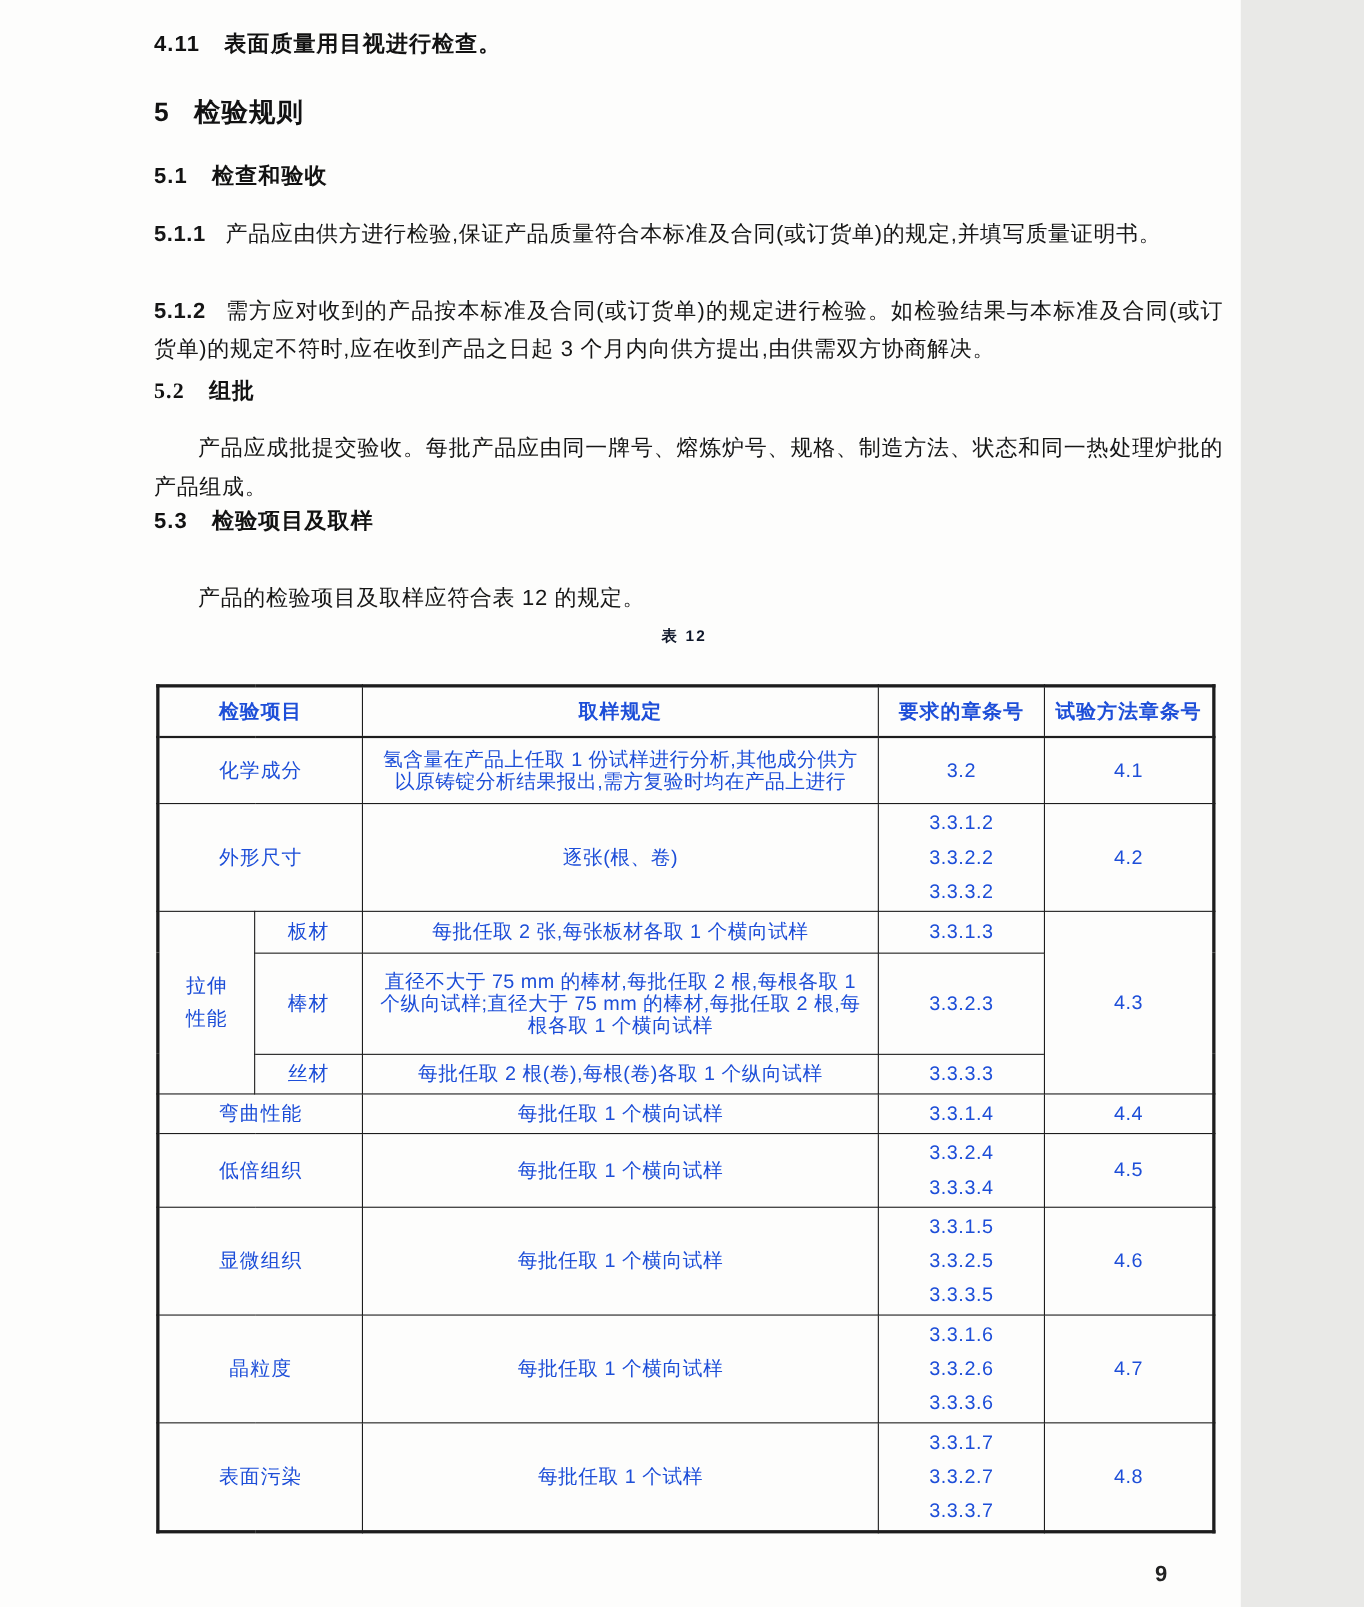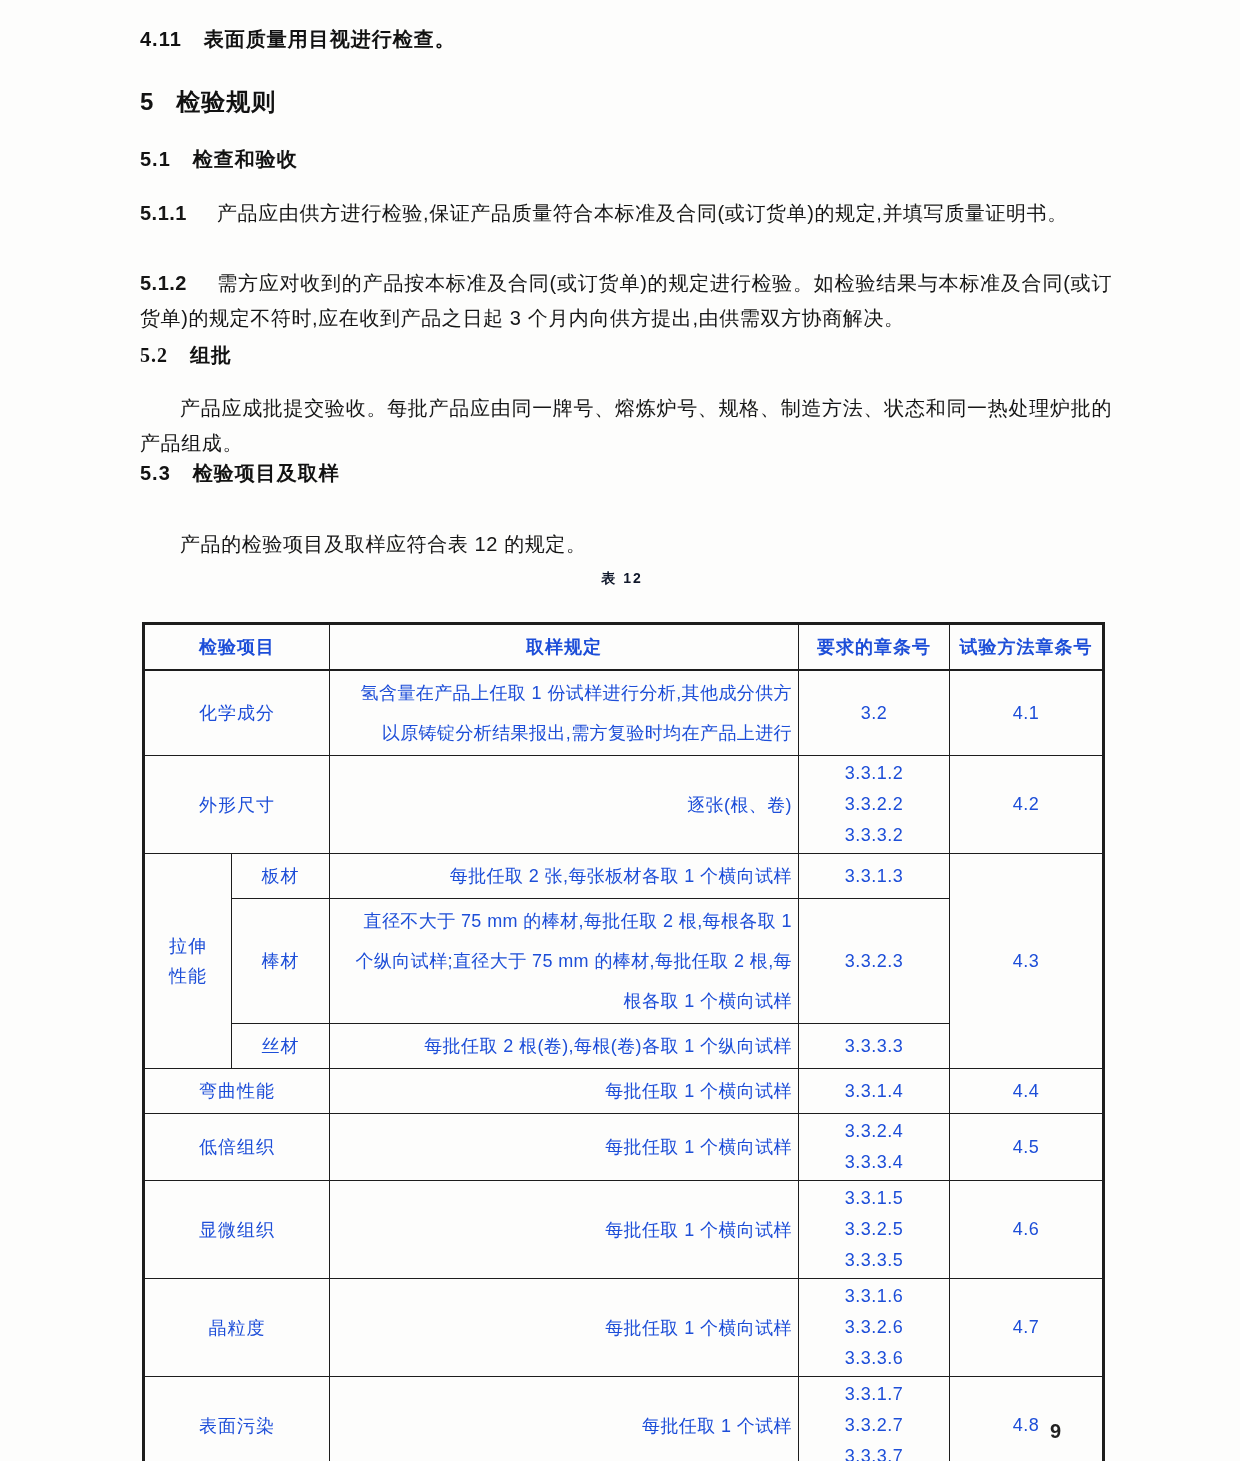--- a/index.html
+++ b/index.html
@@ -3,21 +3,21 @@
 <meta charset="utf-8">
 <style>
   html,body{margin:0;padding:0;}
   body{
     width:1240px;height:1461px;
     background:#e9e9e7;
     font-family:"Liberation Sans","DejaVu Sans",sans-serif;
   }
   .page{
     position:relative;
-    width:1240px;height:1461px;
+    width:1128px;height:1461px;
     background:#fdfdfc;
     color:#141414;
     overflow:hidden;
   }
   
   .hnum{font-weight:700;}
   .heading{
     position:absolute;left:140px;
     font-weight:700;color:#121212;
     letter-spacing:1px;white-space:nowrap;
@@ -26,21 +26,21 @@
   .h-lv3{font-size:20px;}
   .h-lv2{font-size:24px;}
   
   .para{
     position:absolute;left:140px;width:972px;
     font-size:20px;line-height:35px;
     font-weight:500;color:#161616;
     text-align:justify;letter-spacing:0.6px;
     margin:0;
   }
-  .para .pnum{font-weight:700;margin-right:30px;letter-spacing:0.5px;}
+  .para .pnum{font-weight:700;margin-right:18px;letter-spacing:0.5px;}
   .para.indent{text-indent:2em;}
   
   .tbl-title{
     position:absolute;left:142px;width:960px;top:570px;
     text-align:center;font-size:14px;font-weight:700;
     letter-spacing:2px;color:#0f172a;
   }
   table.spec{
     position:absolute;left:142px;top:622px;
     width:960px;
@@ -58,22 +58,22 @@
   table.spec{border:3px solid #1d1d1d;}
   table.spec thead th{
     height:40px;font-weight:700;text-align:center;
     border-bottom-width:2.5px;letter-spacing:1px;
   }
   td.item{
     text-align:center;font-weight:400;letter-spacing:1px;
     white-space:pre-line;line-height:30px;
   }
   td.samp{
-    text-align:right;padding-left:13px;padding-right:10px;
-    font-weight:500;line-height:40px;
+    text-align:center;padding-left:13px;padding-right:10px;
+    font-weight:500;line-height:20px;
     white-space:pre-line;letter-spacing:0.4px;
   }
   td.req, td.method{
     text-align:center;font-weight:500;
     white-space:pre-line;line-height:31px;
     letter-spacing:0.5px;
   }
   
   tr.rh44{height:44px;} tr.rh62{height:60px;} tr.rh96{height:94px;}
   tr.rh40{height:38px;} tr.rh94{height:92px;} tr.rh38{height:36px;}

